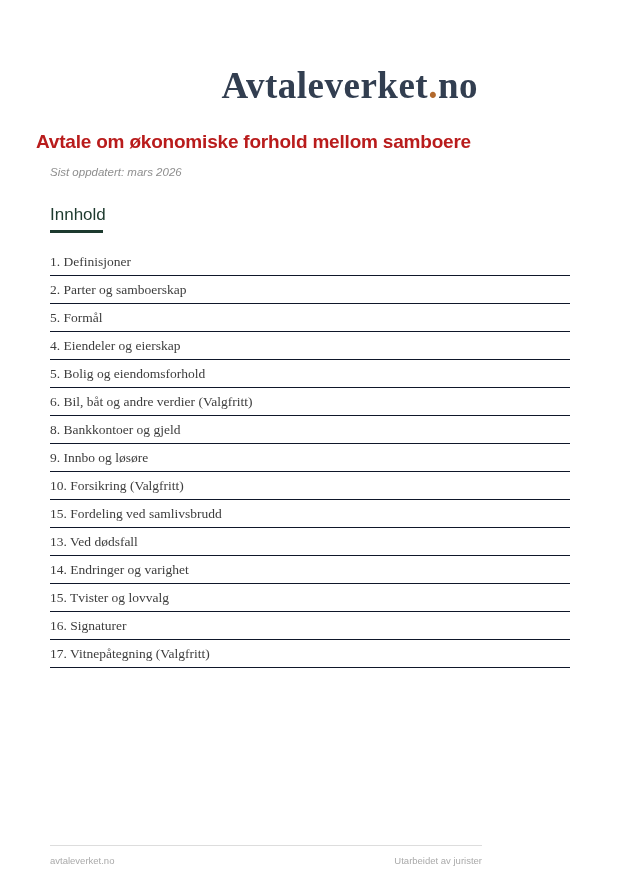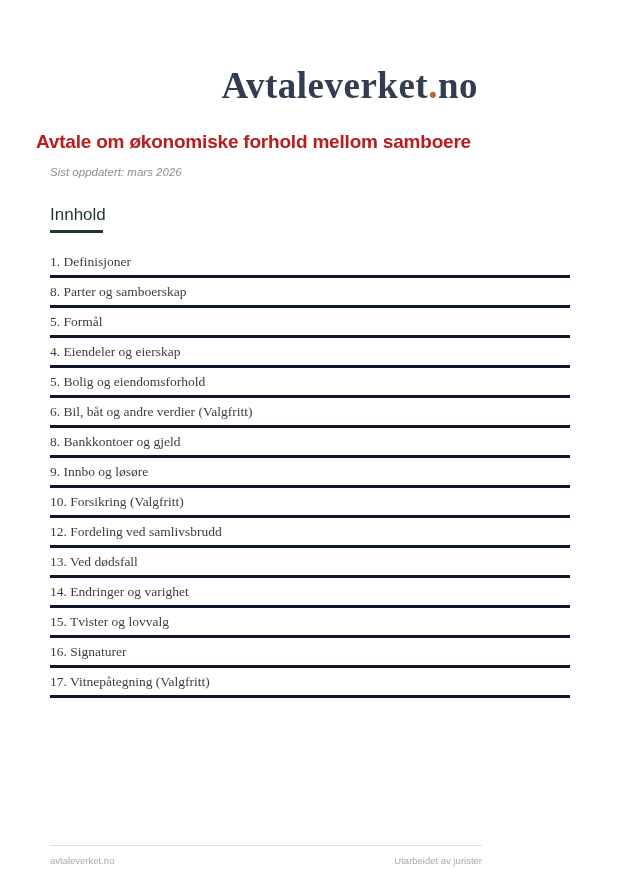--- a/index.html
+++ b/index.html
@@ -67,21 +67,21 @@
     left: 50px; top: 231px;
     width: 520px;
     list-style: none;
   }
   .toc-item {
     font-family: "Liberation Serif", "DejaVu Serif", serif;
     font-size: 13.5px;
     line-height: 15px;
     color: #3d3d3d;
     padding: 6px 0 6px 0;
-    border-bottom: 3px solid #0f172a;
+    border-bottom: 1px solid #0f172a;
   }
   
   .footer {
     position: absolute;
     left: 50px; right: 50px; top: 828px;
     border-top: 1px solid #dddddd;
     padding-top: 9px;
     display: flex;
     justify-content: space-between;
     align-items: center;
@@ -100,29 +100,29 @@
 
   <h1 class="doc-title">Avtale om økonomiske forhold mellom samboere</h1>
 
   <div class="doc-updated">Sist oppdatert: mars 2026</div>
 
   <h2 class="toc-heading">Innhold</h2>
   <div class="toc-rule"></div>
 
   <ul class="toc-list">
       <li class="toc-item">1. Definisjoner</li>
-      <li class="toc-item">8. Parter og samboerskap</li>
+      <li class="toc-item">2. Parter og samboerskap</li>
       <li class="toc-item">5. Formål</li>
       <li class="toc-item">4. Eiendeler og eierskap</li>
       <li class="toc-item">5. Bolig og eiendomsforhold</li>
       <li class="toc-item">6. Bil, båt og andre verdier (Valgfritt)</li>
       <li class="toc-item">8. Bankkontoer og gjeld</li>
       <li class="toc-item">9. Innbo og løsøre</li>
       <li class="toc-item">10. Forsikring (Valgfritt)</li>
-      <li class="toc-item">12. Fordeling ved samlivsbrudd</li>
+      <li class="toc-item">15. Fordeling ved samlivsbrudd</li>
       <li class="toc-item">13. Ved dødsfall</li>
       <li class="toc-item">14. Endringer og varighet</li>
       <li class="toc-item">15. Tvister og lovvalg</li>
       <li class="toc-item">16. Signaturer</li>
       <li class="toc-item">17. Vitnepåtegning (Valgfritt)</li>
     </ul>
 
   <div class="footer">
     <span>avtaleverket.no</span>
     <span>Utarbeidet av jurister</span>

